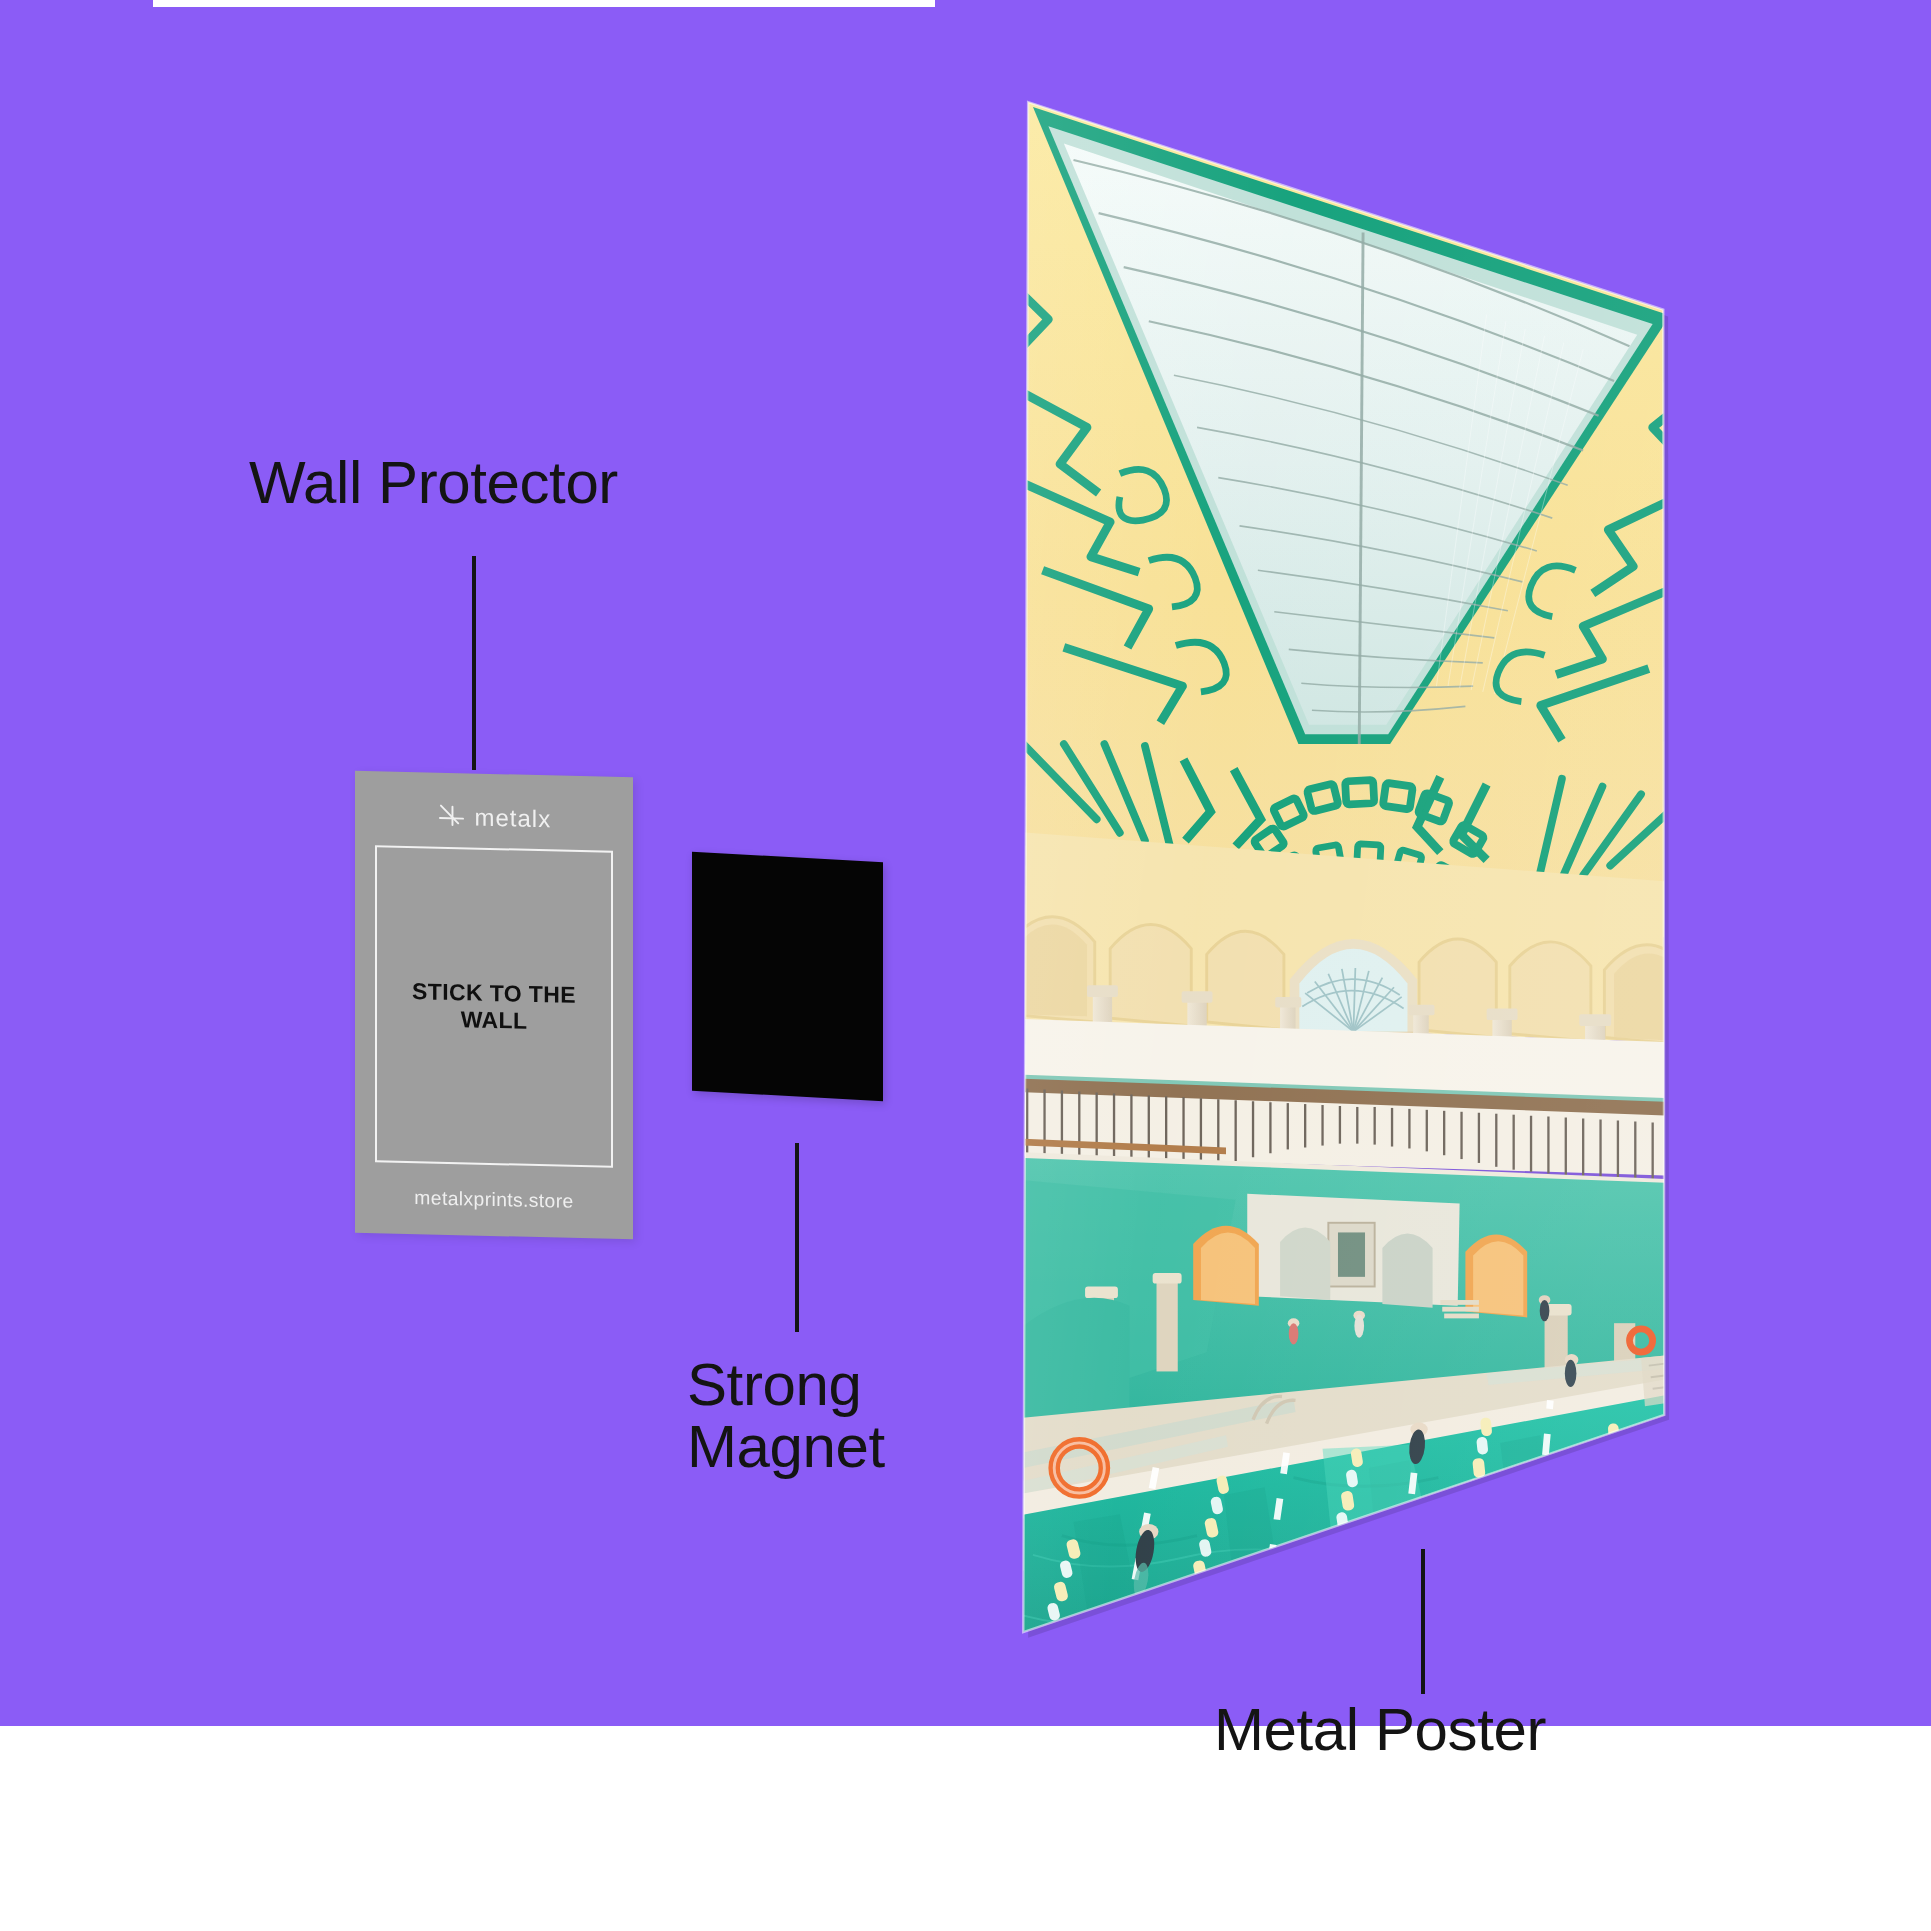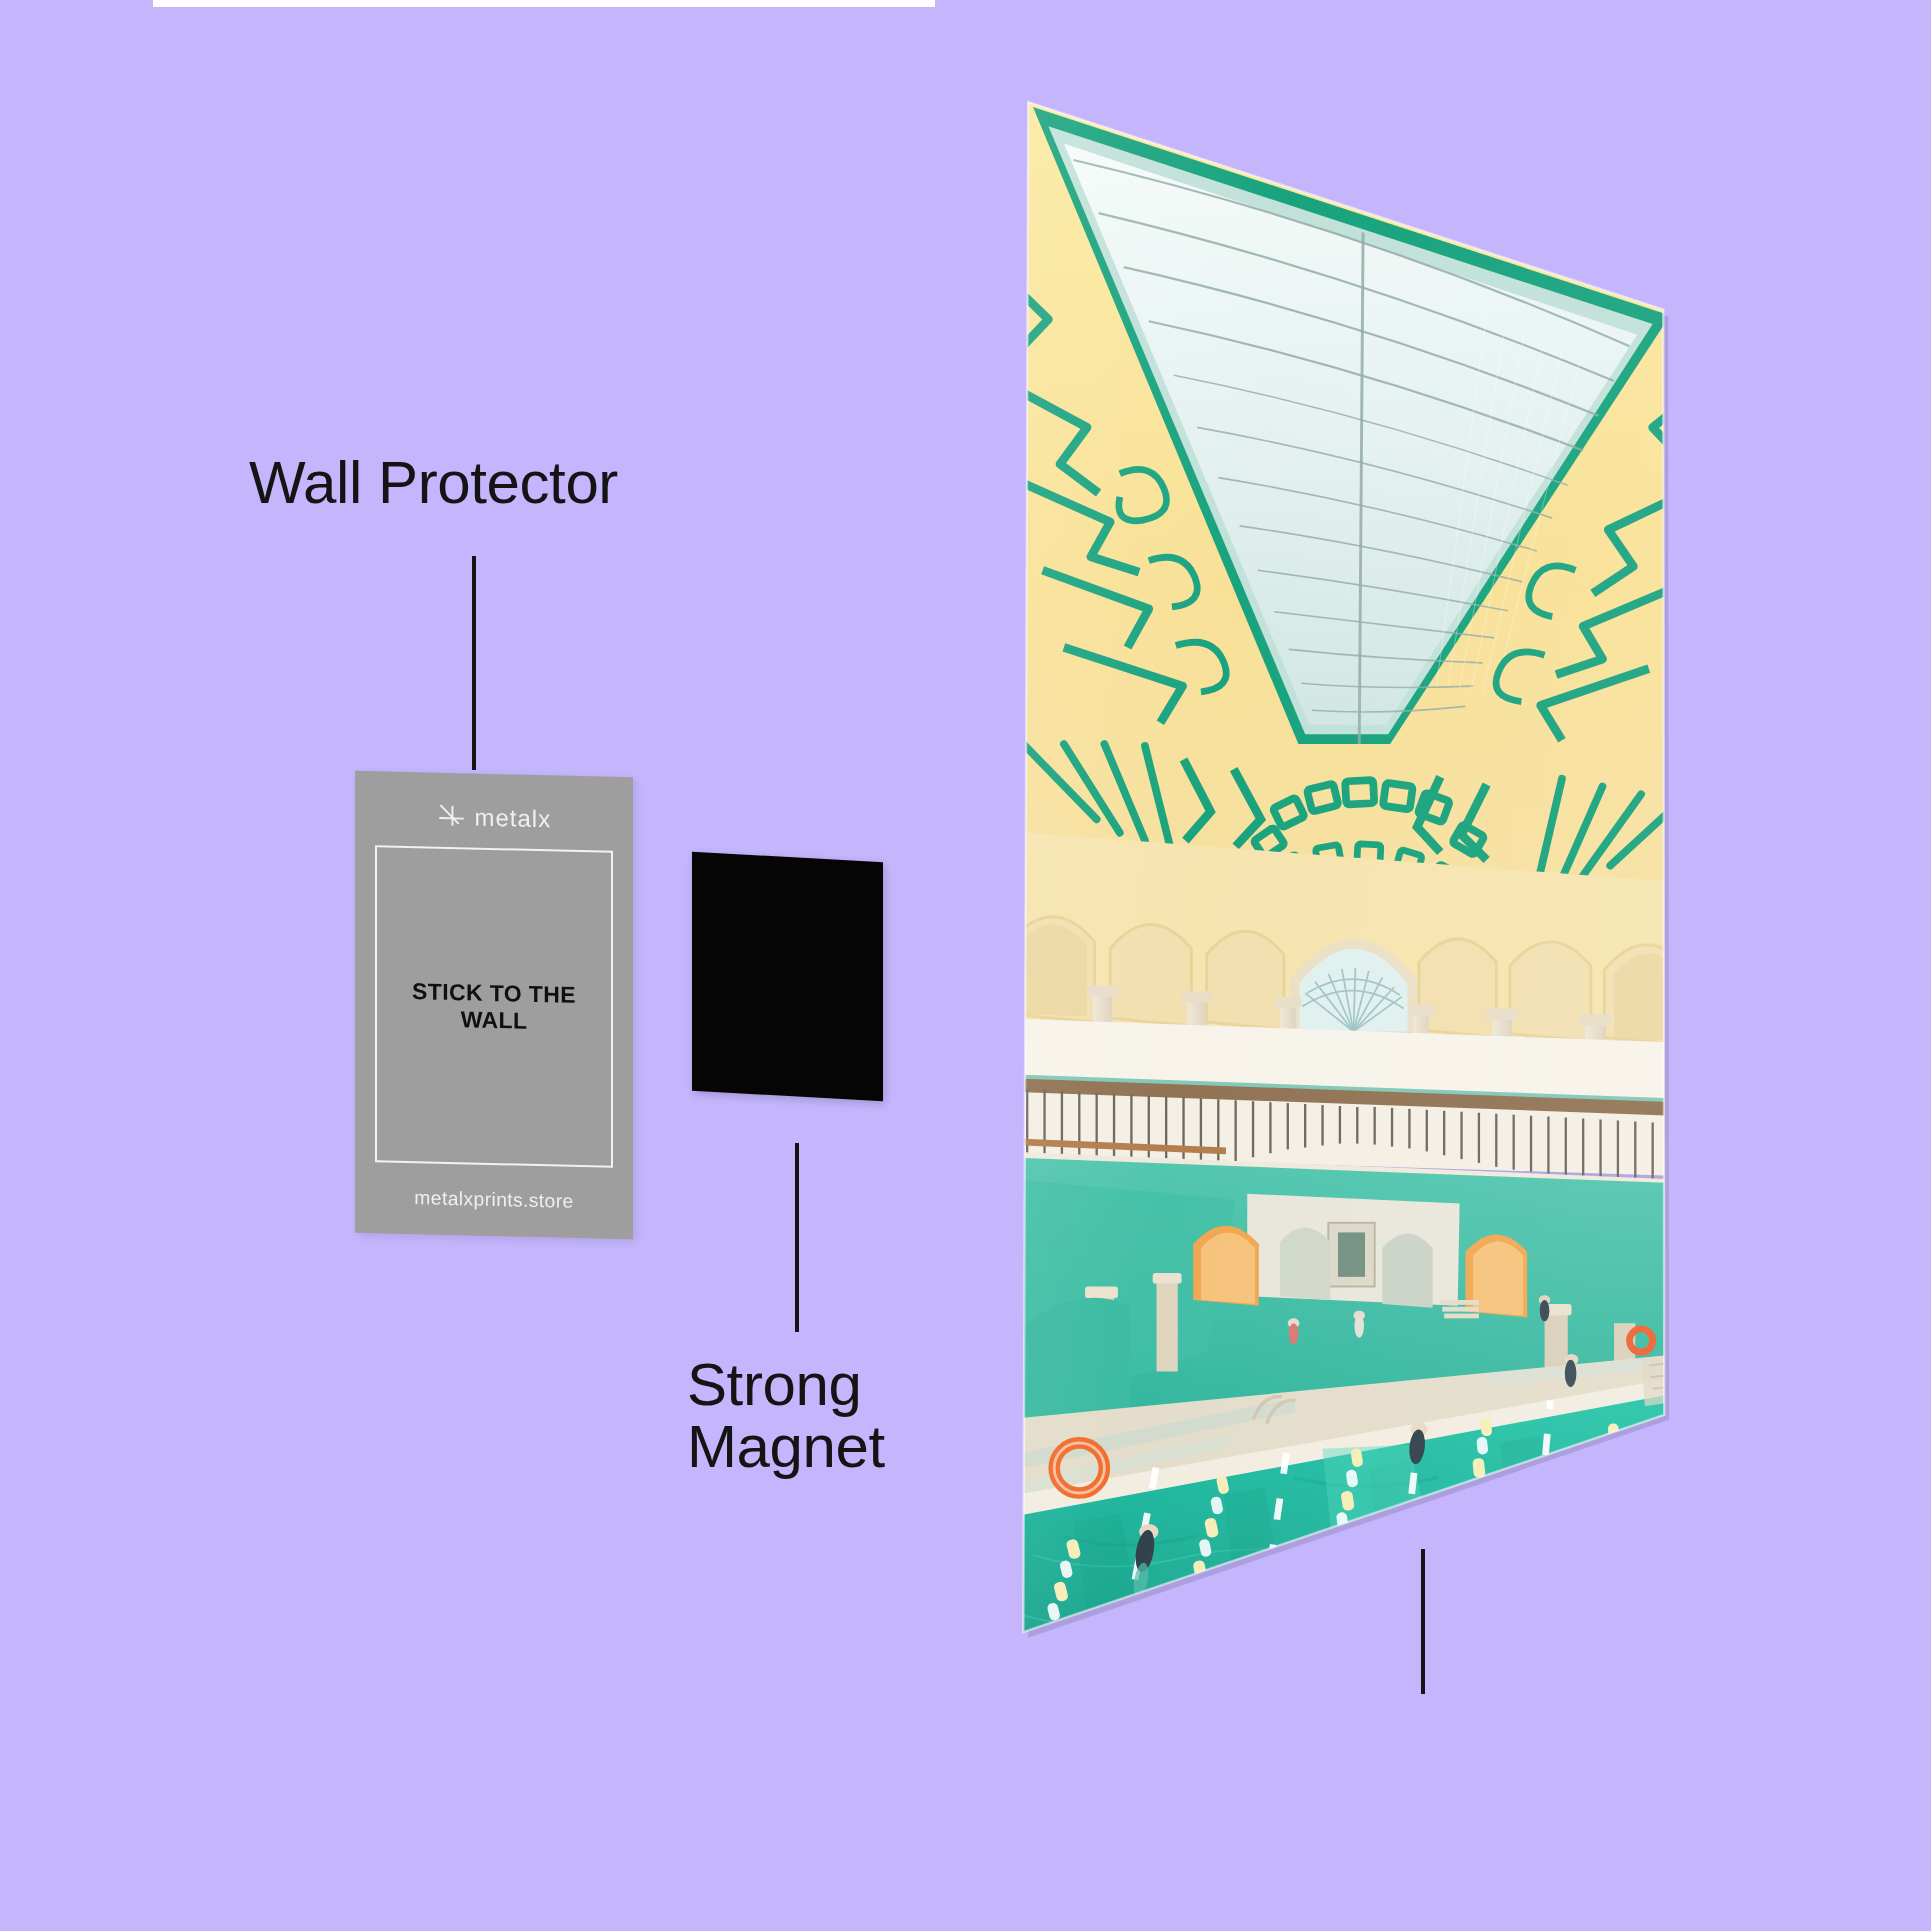--- a/index.html
+++ b/index.html
@@ -3,22 +3,22 @@
 <meta charset="utf-8">
 <style>
   * { box-sizing: border-box; margin: 0; padding: 0; }
   html, body {
     width: 1931px; height: 1931px;
     overflow: hidden;
     font-family: "Liberation Sans", sans-serif;
   }
   #stage {
     position: relative;
-    width: 1931px; height: 1931px;
-    background: #c4b5fd;
+    width: 1931px; height: 1726px;
+    background: #8b5cf6;
   }
   
   #top-strip {
     position: absolute;
     left: 153px; top: 0px;
     width: 782px; height: 6.8px;
     background: #ffffff;
   }
   
   .callout-label {
@@ -602,15 +602,16 @@
         </g>
 
         <rect x="0" y="0" width="720" height="1660" fill="url(#sheen)"></rect>
       </g>
 
       <polygon points="25,35 683,250 684,1395 20,1620" fill="none" stroke="#ffffff" stroke-width="2.5" opacity="0.55"></polygon>
     </svg>
   </div>
 
   <div class="leader" id="leader-poster"></div>
+  <div class="callout-label" id="label-metal-poster">Metal Poster</div>
 
 </div>
 
 
 </body></html>

